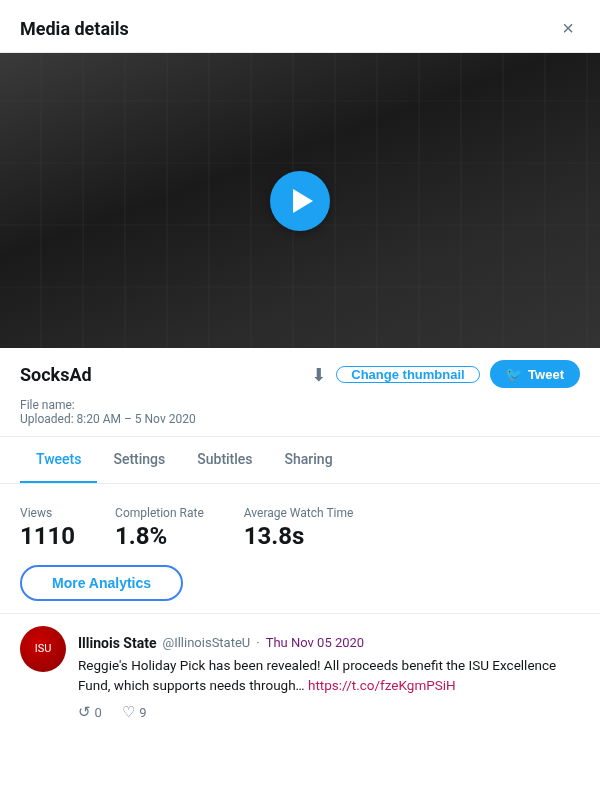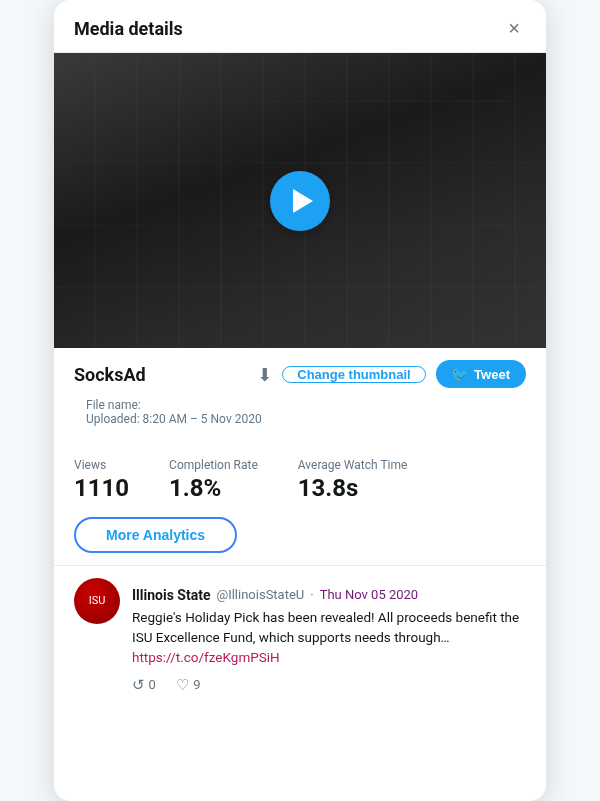--- a/index.html
+++ b/index.html
@@ -6,23 +6,23 @@
     body {
       font-family: -apple-system, BlinkMacSystemFont, "Segoe UI", Roboto, sans-serif;
       background: #f5f8fa;
       display: flex;
       justify-content: center;
       align-items: flex-start;
       min-height: 100vh;
     }
     .modal {
       background: #fff;
-      width: 492px;
+      width: 600px;
       min-height: 801px;
-      border-radius: 16px;
+      border-radius: 0;
       box-shadow: 0 4px 30px rgba(0,0,0,0.15);
       overflow: hidden;
       position: relative;
     }
     .modal-header {
       display: flex;
       justify-content: space-between;
       align-items: center;
       padding: 16px 20px 12px 20px;
       border-bottom: 1px solid #e6ecf0;
@@ -140,21 +140,20 @@
       cursor: pointer;
       display: flex;
       align-items: center;
       gap: 5px;
     }
     .tweet-icon {
       font-size: 14px;
     }
     .file-info {
       padding: 2px 20px 10px 20px;
-      margin-left: 12px;
     }
     .file-label {
       font-size: 12px;
       color: #657786;
     }
     .file-uploaded {
       font-size: 12px;
       color: #657786;
     }
     .tabs-container {
@@ -323,20 +322,34 @@
         <span>Tweet</span>
       </button>
     </div>
   </div>
 
   <div class="file-info">
     <div class="file-label">File name:</div>
     <div class="file-uploaded">Uploaded: 8:20 AM – 5 Nov 2020</div>
   </div>
 
+  <div class="tabs-container">
+    <div class="tab active">
+      <span>Tweets</span>
+    </div>
+    <div class="tab">
+      <span>Settings</span>
+    </div>
+    <div class="tab">
+      <span>Subtitles</span>
+    </div>
+    <div class="tab">
+      <span>Sharing</span>
+    </div>
+  </div>
 
   <div class="analytics-section">
     <div class="analytics-metrics">
       <div class="metric-group">
         <span class="metric-label">Views</span>
         <span class="metric-value">1110</span>
       </div>
       <div class="metric-group">
         <span class="metric-label">Completion Rate</span>
         <span class="metric-value">1.8%</span>

